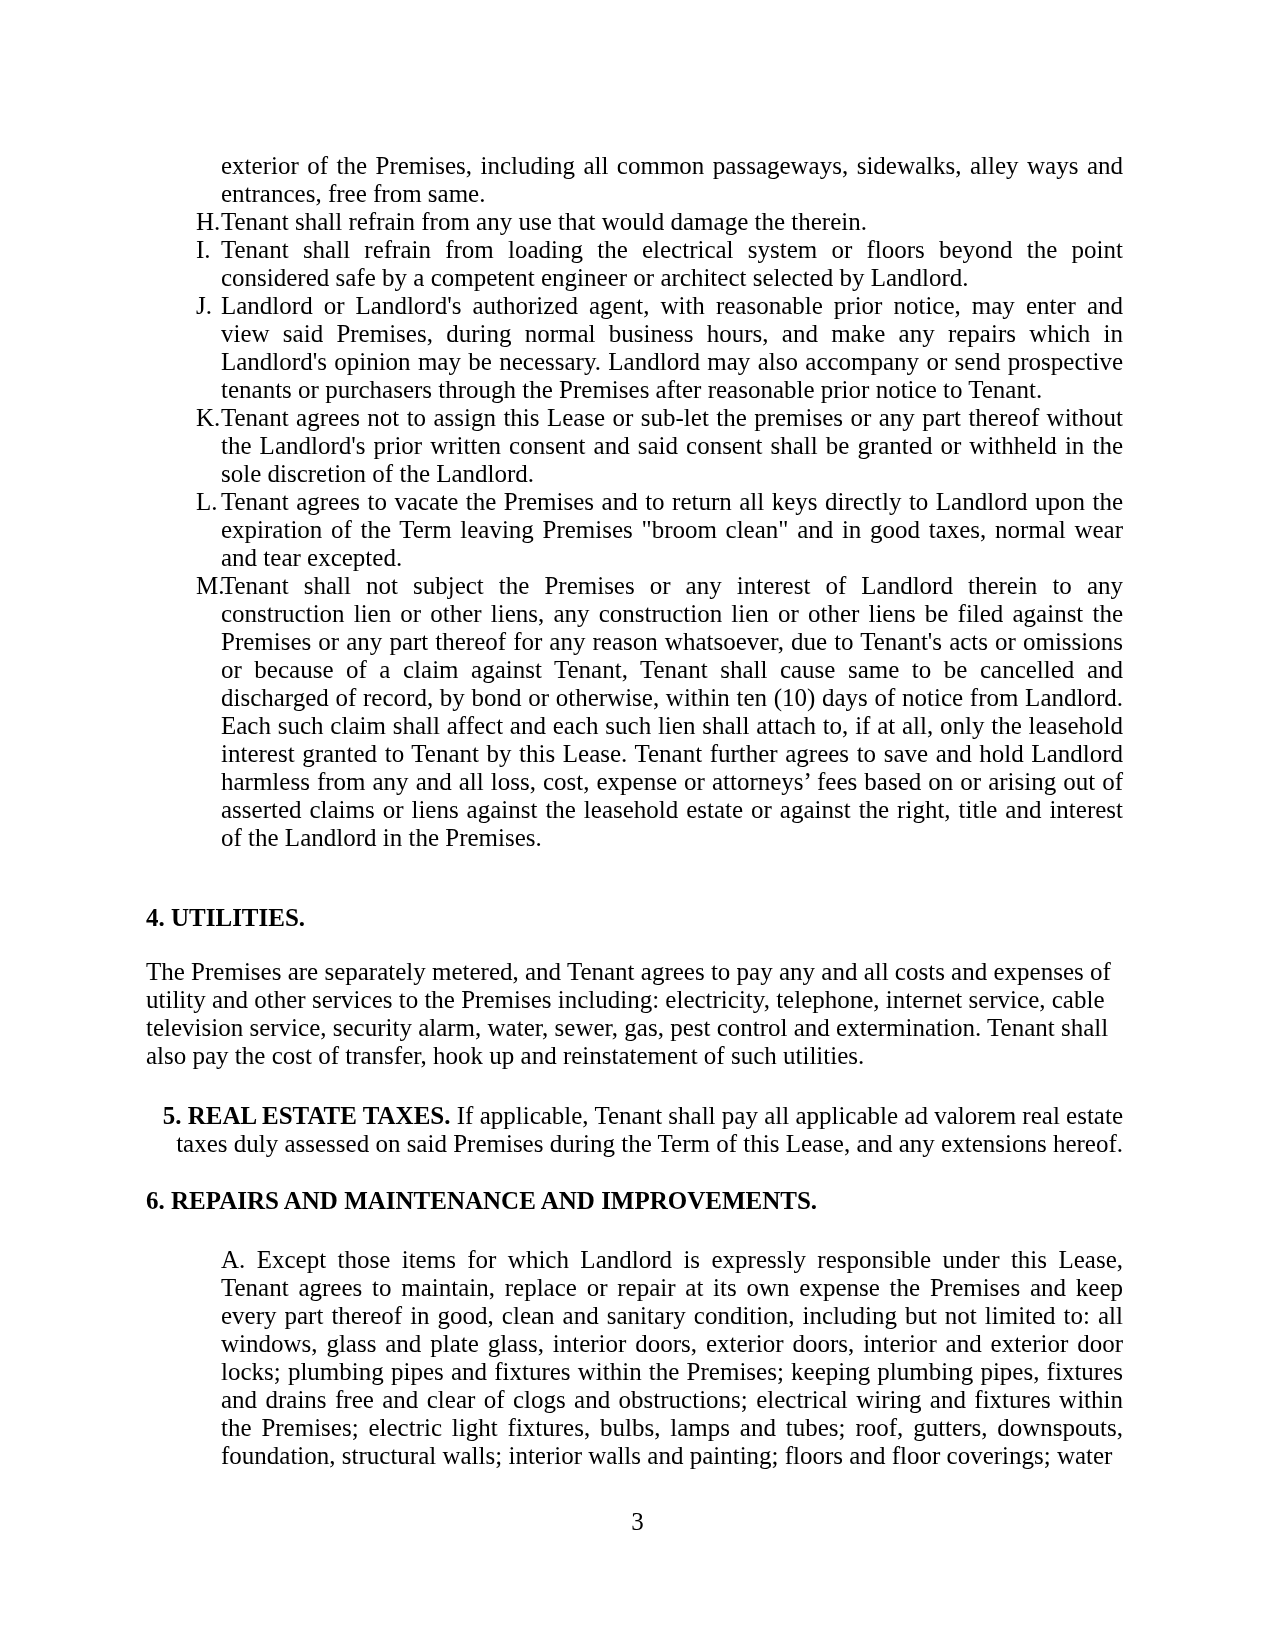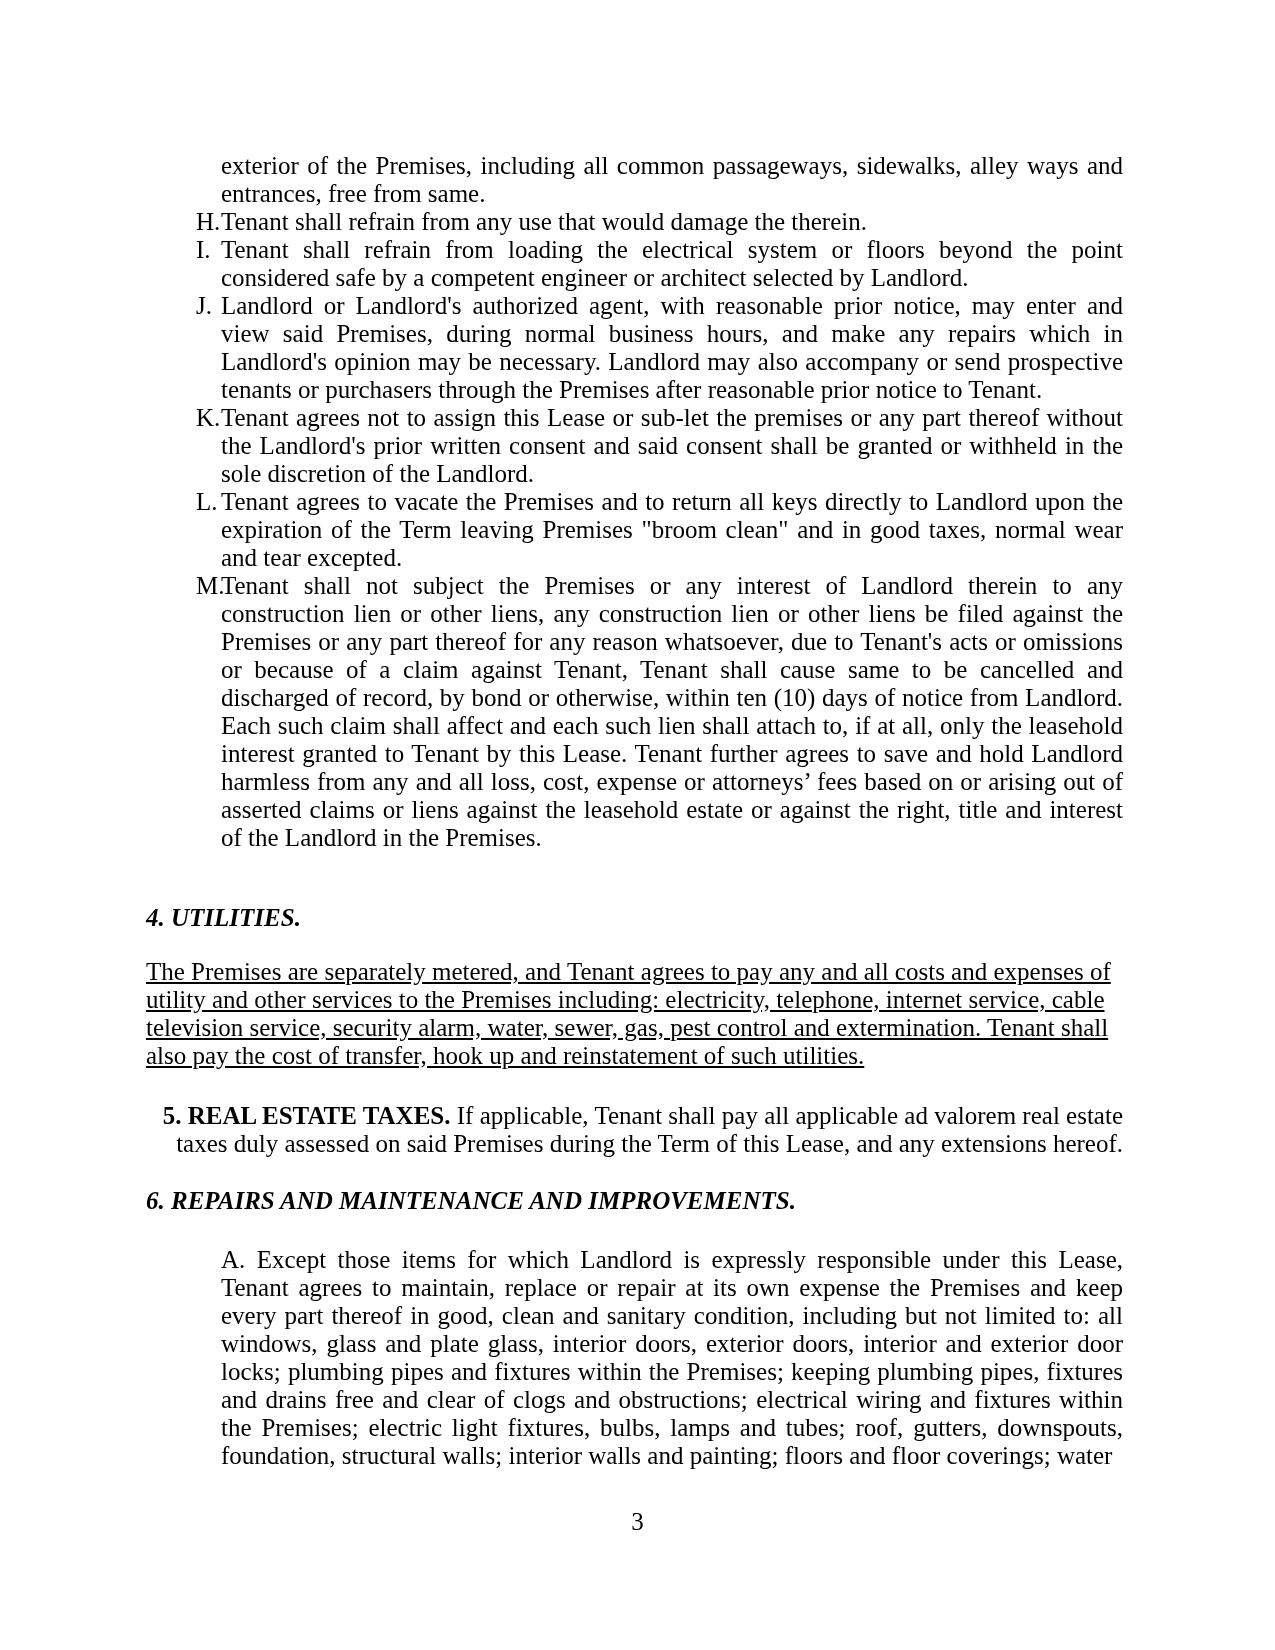--- a/index.html
+++ b/index.html
@@ -32,24 +32,23 @@
     text-align: justify;
   }
   .list-item .label {
     position: absolute;
     left: 50px;
     top: 0;
   }
   .heading {
     font-weight: bold;
     margin: 0;
-    font-style: italic;
   }
   .h4 { margin-top: 52px; }
-  .p4 { margin-top: 26px; text-align: left; text-decoration: underline; }
+  .p4 { margin-top: 26px; text-align: left; }
   .p5 { margin-top: 32px; text-align: right; }
   .h6 { margin-top: 29px; }
   .pa {
     margin-top: 31px;
     padding-left: 75px;
     text-align: justify;
   }
   .inline-heading { font-weight: bold; }
   .page-footer {
     position: absolute;

